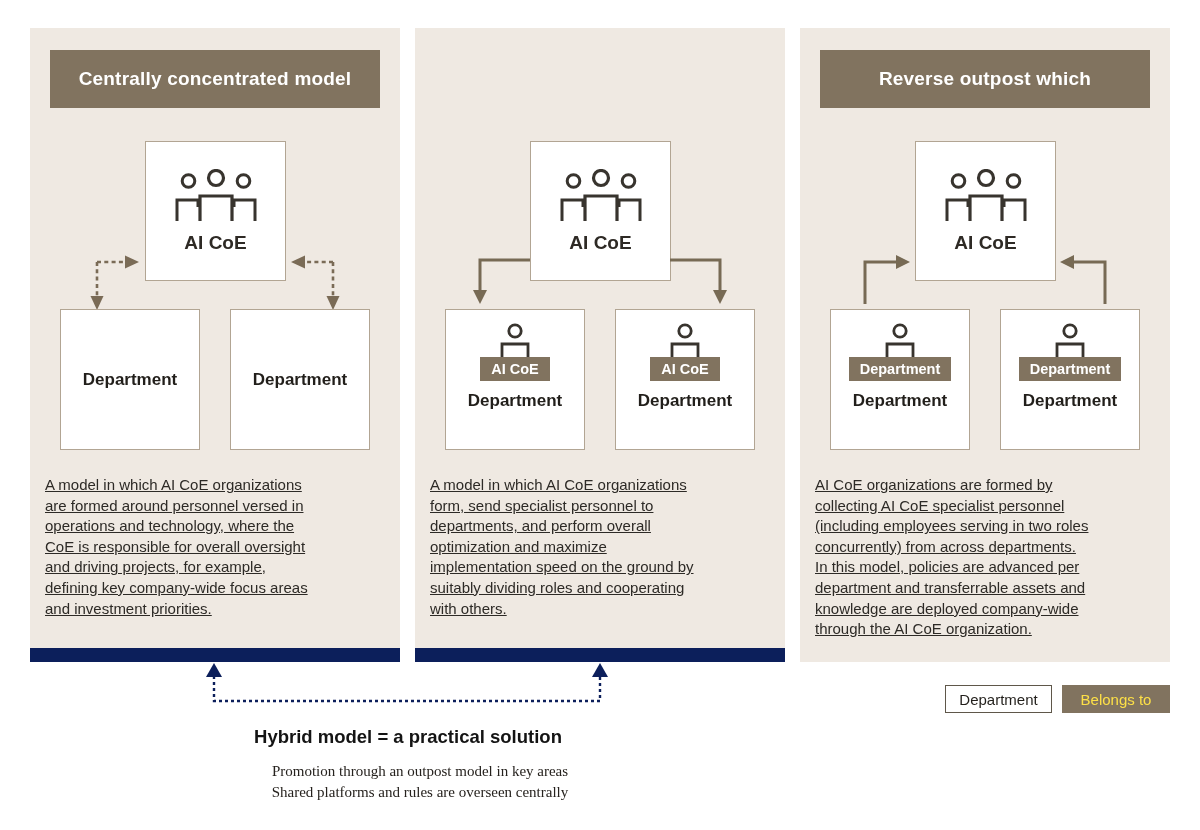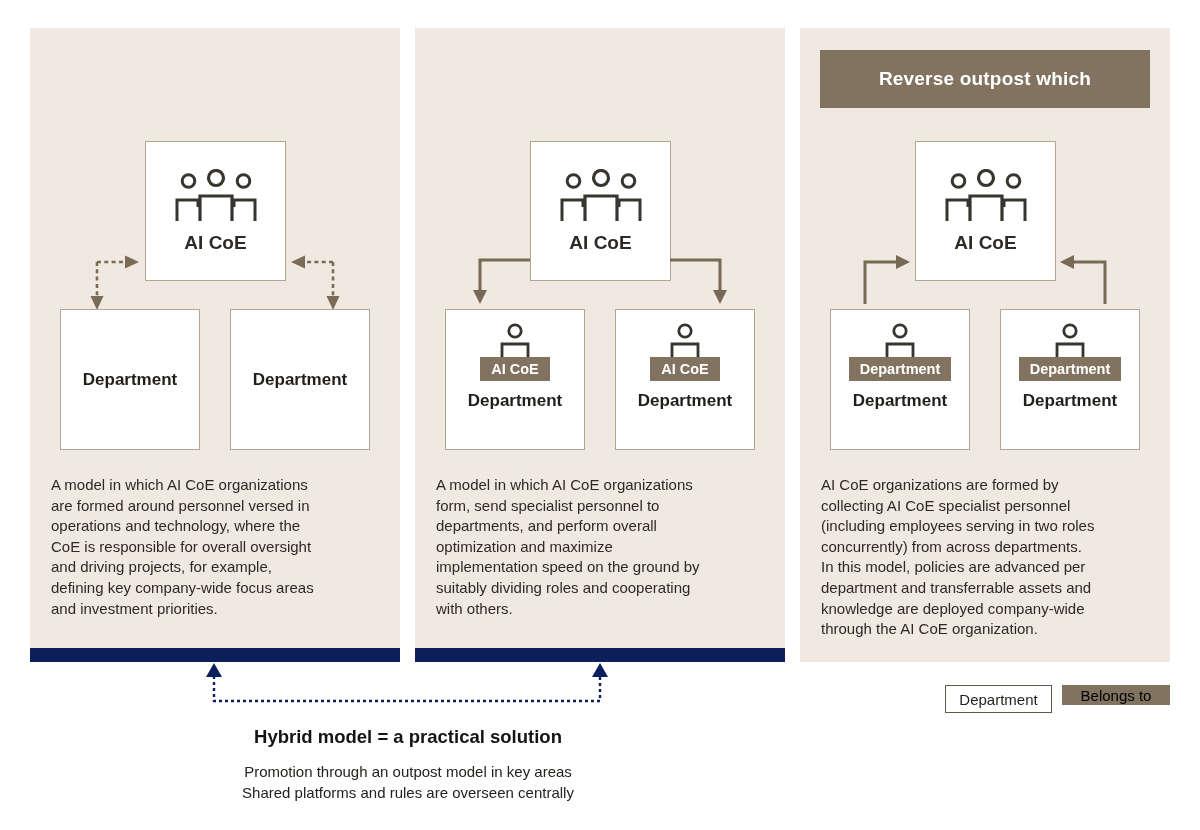--- a/index.html
+++ b/index.html
@@ -21,45 +21,46 @@
   .dept-box{position:absolute;top:281px;width:140px;height:141px;background:#fff;
     border:1px solid #b2a593;box-sizing:border-box;}
   .dept-left{left:30px}.dept-right{left:200px}
   .dept-plain{display:flex;align-items:center;justify-content:center;}
   .dept-label{font-size:17px;font-weight:bold;color:#221f1b;}
   .dept-rich{display:flex;flex-direction:column;align-items:center;padding-top:13px;}
   .badge{position:relative;margin-top:-10px;background:#81735f;color:#fff;font-weight:bold;
     font-size:14.5px;padding:4px 11px;white-space:nowrap;}
   .dept-rich .dept-label{margin-top:10px;}
 
-  .desc{position:absolute;left:21px;top:447px;width:330px;font-size:15px;line-height:20.6px;
-    color:#2d2a26;white-space:pre-line;}
+  .desc{position:absolute;left:15px;top:447px;width:330px;font-size:15px;line-height:20.6px;
+    color:#2d2a26;white-space:pre-line;text-decoration:underline;}
 
   .navy-strip{position:absolute;left:0;right:0;bottom:0;height:14px;background:#0c1f5b;}
 
   .arrow-svg{position:absolute;}
   .mirror{transform:scaleX(-1);}
 
   .hybrid-title{position:absolute;left:128px;top:726px;width:560px;text-align:center;
     font-size:18.5px;font-weight:bold;color:#141414;}
-  .hybrid-sub{position:absolute;left:128px;top:761px;width:560px;text-align:center;
-    font-size:15px;line-height:21px;color:#26221e;white-space:pre-line;}
+  .hybrid-sub{position:absolute;left:140px;top:761px;width:560px;text-align:center;
+    font-size:15px;line-height:21px;color:#26221e;white-space:pre-line;font-family:Liberation Serif, serif;}
 
   .legend-dept{position:absolute;left:945px;top:685px;width:107px;height:28px;background:#fff;
     border:1.5px solid #5f574a;box-sizing:border-box;display:flex;align-items:center;
     justify-content:center;font-size:15px;color:#221f1b;}
-  .legend-belongs{position:absolute;left:1062px;top:685px;width:108px;height:20px;background:#81735f;
-    display:flex;align-items:center;justify-content:center;font-size:15px;color:#000000;}
+  .legend-belongs{position:absolute;left:1062px;top:685px;width:108px;height:28px;background:#81735f;
+    display:flex;align-items:center;justify-content:center;font-size:15px;color:#fde047;}
 </style>
 </head>
 <body>
 
 <div class="canvas">
 
   <div class="panel panel-1">
+    <div class="panel-header">Centrally concentrated model</div>
 
     <div class="coe-box">
       <svg width="86" height="54" viewBox="0 0 86 54">
         <g fill="none" stroke="#38342e" stroke-width="3">
           <circle cx="15.5" cy="12" r="6.3"></circle>
           <path d="M4,52 V31 H25 V38"></path>
           <circle cx="70.5" cy="12" r="6.3"></circle>
           <path d="M82,52 V31 H61 V38"></path>
           <circle cx="43" cy="9" r="7.5" stroke-width="3.2"></circle>
           <path d="M27,52 V27 H59 V52" stroke-width="3.2"></path>

